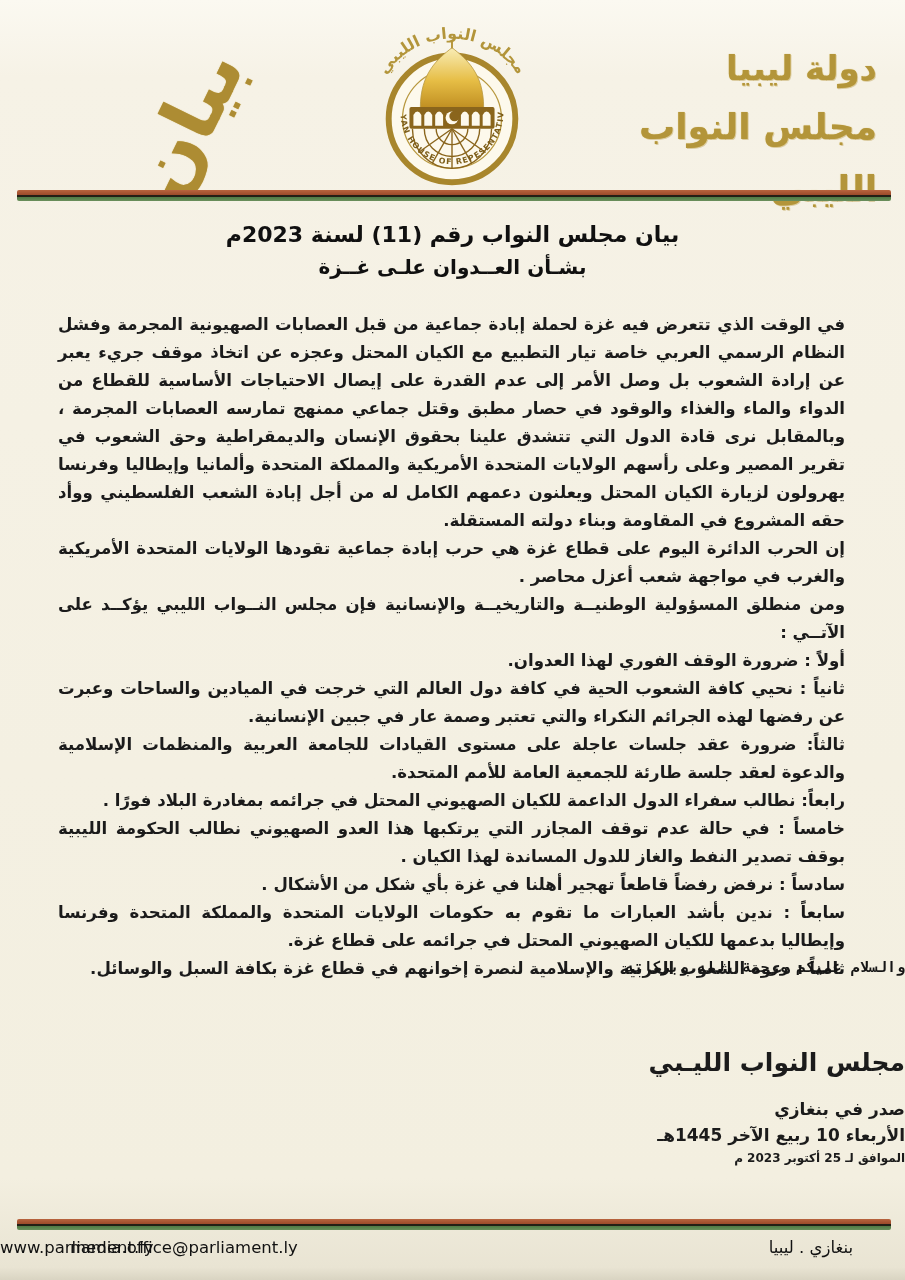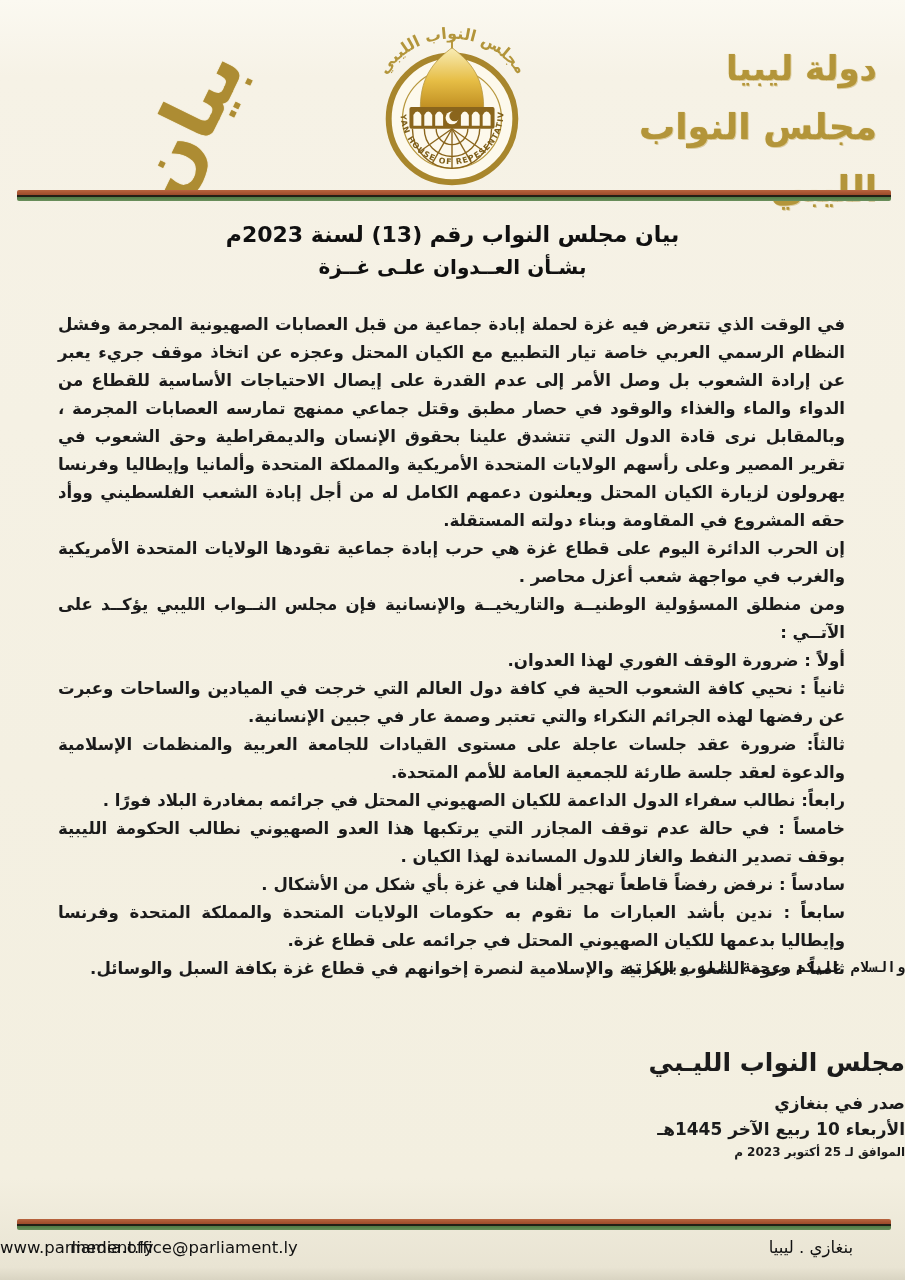--- a/index.html
+++ b/index.html
@@ -48,21 +48,21 @@
     position:absolute;top:311px;left:58px;right:60px;
     font-size:16.6px;line-height:28px;font-weight:bold;
     text-align:justify;color:#1b1b1b;
   }
   .body-text p{margin:0;}
   
   .closing{position:absolute;top:958px;left:0;right:0;
     font-size:15px;font-weight:bold;color:#151515;font-family:Liberation Mono, monospace;}
   .signature{position:absolute;top:1048px;left:0;right:0;text-align:right;color:#1b1b1b;}
   .signature .org{font-size:25px;font-weight:bold;letter-spacing:1px;}
-  .signature .place{margin-top:16px;font-size:17px;font-weight:bold;}
+  .signature .place{margin-top:22px;font-size:17px;font-weight:bold;}
   .signature .hijri{margin-top:6px;font-size:17px;font-weight:bold;}
   .signature .greg{margin-top:6px;font-size:12px;font-weight:bold;padding-left:43px;}
   
   .footer{position:absolute;top:1236px;left:0;right:0;height:30px;font-size:16.5px;color:#111;}
   .footer .email{position:absolute;left:70px;top:2px;direction:ltr;font-weight:500;}
   .footer .site{position:absolute;left:0;right:0;top:2px;text-align:left;direction:ltr;font-weight:500;}
   .footer .loc{position:absolute;right:52px;top:2px;font-weight:normal;}
 </style>
 </head>
 <body>
@@ -132,21 +132,21 @@
     </div>
   </div>
 
   <div class="flag-divider divider-top">
     <div class="r"></div>
     <div class="b"></div>
     <div class="g"></div>
   </div>
 
   <div class="title-block">
-    <h1>بيان مجلس النواب رقم (13)  لسنة 2023م</h1>
+    <h1>بيان مجلس النواب رقم (11)  لسنة 2023م</h1>
     <h2>بشـأن العــدوان علـى غــزة</h2>
   </div>
 
   <div class="body-text">
     <p>في الوقت الذي تتعرض فيه غزة لحملة إبادة جماعية من قبل العصابات الصهيونية المجرمة وفشل النظام الرسمي العربي خاصة تيار التطبيع مع الكيان المحتل وعجزه عن اتخاذ موقف جريء يعبر عن إرادة الشعوب بل وصل الأمر إلى عدم القدرة على إيصال الاحتياجات الأساسية للقطاع من الدواء والماء والغذاء والوقود في حصار مطبق وقتل جماعي ممنهج تمارسه العصابات المجرمة ، وبالمقابل نرى قادة الدول التي تتشدق علينا بحقوق الإنسان والديمقراطية وحق الشعوب في تقرير المصير وعلى رأسهم الولايات المتحدة الأمريكية والمملكة المتحدة وألمانيا وإيطاليا وفرنسا يهرولون لزيارة الكيان المحتل ويعلنون دعمهم الكامل له من أجل إبادة الشعب الفلسطيني ووأد حقه المشروع في المقاومة وبناء دولته المستقلة.</p>
     <p>إن الحرب الدائرة اليوم على قطاع غزة هي حرب إبادة جماعية تقودها الولايات المتحدة الأمريكية والغرب في مواجهة شعب أعزل محاصر .</p>
     <p>ومن منطلق المسؤولية الوطنيــة والتاريخيــة والإنسانية فإن مجلس النــواب الليبي يؤكــد على الآتــي :</p>
     <p>أولاً : ضرورة الوقف الفوري لهذا العدوان.</p>
     <p>ثانياً : نحيي كافة الشعوب الحية في كافة دول العالم التي خرجت في الميادين والساحات وعبرت عن رفضها لهذه الجرائم النكراء والتي تعتبر وصمة عار في جبين الإنسانية.</p>
     <p>ثالثاً: ضرورة عقد جلسات عاجلة على مستوى القيادات للجامعة العربية والمنظمات الإسلامية والدعوة لعقد جلسة طارئة للجمعية العامة للأمم المتحدة.</p>

